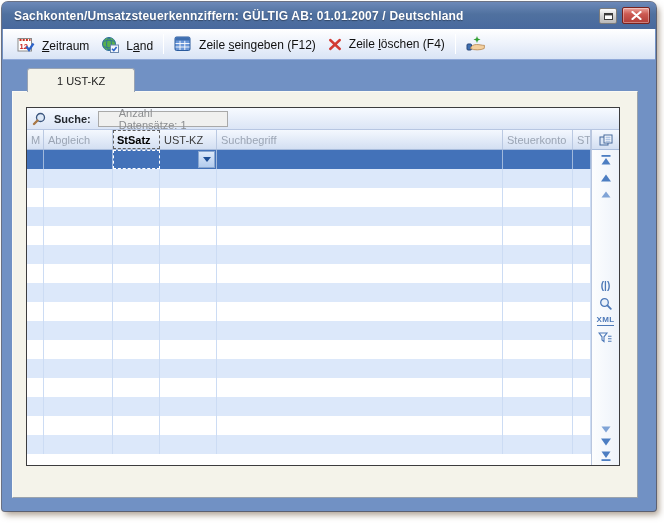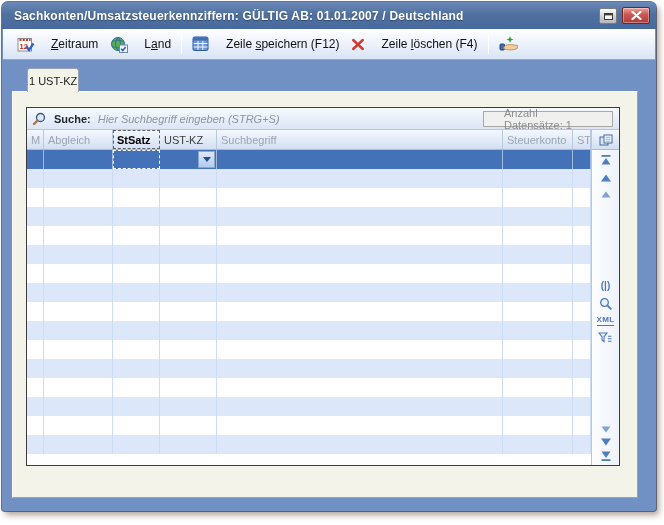--- a/index.html
+++ b/index.html
@@ -25,31 +25,31 @@
   .btn-close { width:28px; height:17px; border:1px solid #78221e; border-radius:2px;
                background:linear-gradient(#eda49c,#cc5a52 40%,#b03c37);
                box-shadow:inset 0 0 0 1px rgba(255,255,255,.35);
                display:flex; align-items:center; justify-content:center; cursor:pointer; }
 
   
   .toolbar { position:absolute; left:1px; right:1px; top:27px; height:31px;
              background:linear-gradient(#ffffff,#e9effa 60%,#d9e4f5);
              border-bottom:1px solid #8fa8d8;
              display:flex; align-items:center; padding-left:8px; }
-  .tb { display:flex; align-items:center; gap:16px; padding:2px 6px; border:none;
+  .tb { display:flex; align-items:flex-end; gap:7px; padding:2px 6px; border:none;
         background:transparent; font-family:"Liberation Sans",sans-serif;
         font-size:12px; color:#111; cursor:pointer; white-space:nowrap; }
   .tb u { text-decoration:underline; }
   .tb-sep { width:1px; height:20px; background:#97a3b8; border-right:1px solid #ffffff; margin:0 4px; }
   .ticon { display:flex; align-items:center; }
 
   
   .client { position:absolute; left:1px; right:1px; top:58px; bottom:1px;
             background:#7191c4; border-radius:0 0 3px 3px; }
-  .tab { position:absolute; left:25px; top:66px; height:24px; padding:0 1px;
+  .tab { position:absolute; left:25px; top:66px; height:24px; padding:0 29px;
          background:#f4f3ea; border:1px solid #99a3b2; border-bottom:none;
          border-radius:3px 3px 0 0; display:flex; align-items:center;
          font-size:11px; color:#1c1c1c; z-index:2; cursor:pointer; }
   .page { position:absolute; left:10px; right:18px; top:89px; bottom:13px;
           background:#f4f3ea; border:1px solid #b9bfae; border-color:#fbfaf4 #9aa3ad #9aa3ad #fbfaf4; z-index:1; }
 
   
   .tablebox { position:absolute; left:13px; top:15px; width:594px; height:359px;
               border:1px solid #3c3c3e; background:#fff; display:flex; flex-direction:column; }
   .searchrow { height:22px; flex:0 0 22px; background:linear-gradient(#f7faff,#dbe5f6);
@@ -152,21 +152,21 @@
       </button>
       <div class="tb-sep"></div>
       <button class="tb">
         <span class="ticon">
           <svg width="18" height="16" viewBox="0 0 18 16">
               <rect x="1" y="1" width="15" height="13.5" rx="1.5" fill="#6b97d8" stroke="#2a5a9c"></rect>
               <rect x="1.5" y="1.5" width="14" height="3" fill="#3f6fb0"></rect>
               <path d="M1.5 7.5h14 M1.5 11h14 M6 4.8v9.2 M10.8 4.8v9.2" stroke="#ffffff" stroke-width=".9"></path>
             </svg>
         </span>
-        <span><span>Zeile </span><u>s</u><span>peichern (F12)</span></span>
+        <span><span>Zeile </span><u>s</u><span>eingeben (F12)</span></span>
       </button>
       <button class="tb">
         <span class="ticon">
           <svg width="14" height="13" viewBox="0 0 14 13">
               <path d="M2.2 2 L11.8 11 M11.8 2 L2.2 11" stroke="#d23a33" stroke-width="2.4" stroke-linecap="round"></path>
             </svg>
         </span>
         <span><span>Zeile </span><u>l</u><span>öschen (F4)</span></span>
       </button>
       <div class="tb-sep"></div>
@@ -190,21 +190,20 @@
       <div class="tablebox">
 
         <div class="searchrow">
           <span class="sicon">
             <svg width="15" height="14" viewBox="0 0 15 14">
                 <circle cx="8.5" cy="5.5" r="4" fill="#dde9f8" stroke="#3c567e" stroke-width="1.3"></circle>
                 <path d="M5.5 8.5 L2 12" stroke="#a87848" stroke-width="2.4" stroke-linecap="round"></path>
               </svg>
           </span>
           <span class="search-label">Suche:</span>
-          <span class="search-ph">Hier Suchbegriff eingeben (STRG+S)</span>
           <div class="countbox">Anzahl Datensätze: 1</div>
         </div>
 
         <div class="bodyrow">
           <div class="gridarea">
 
             <div class="hdr">
               <div class="hcell">M</div>
               <div class="hcell">Abgleich</div>
               <div class="hcell hfocus">StSatz</div>

